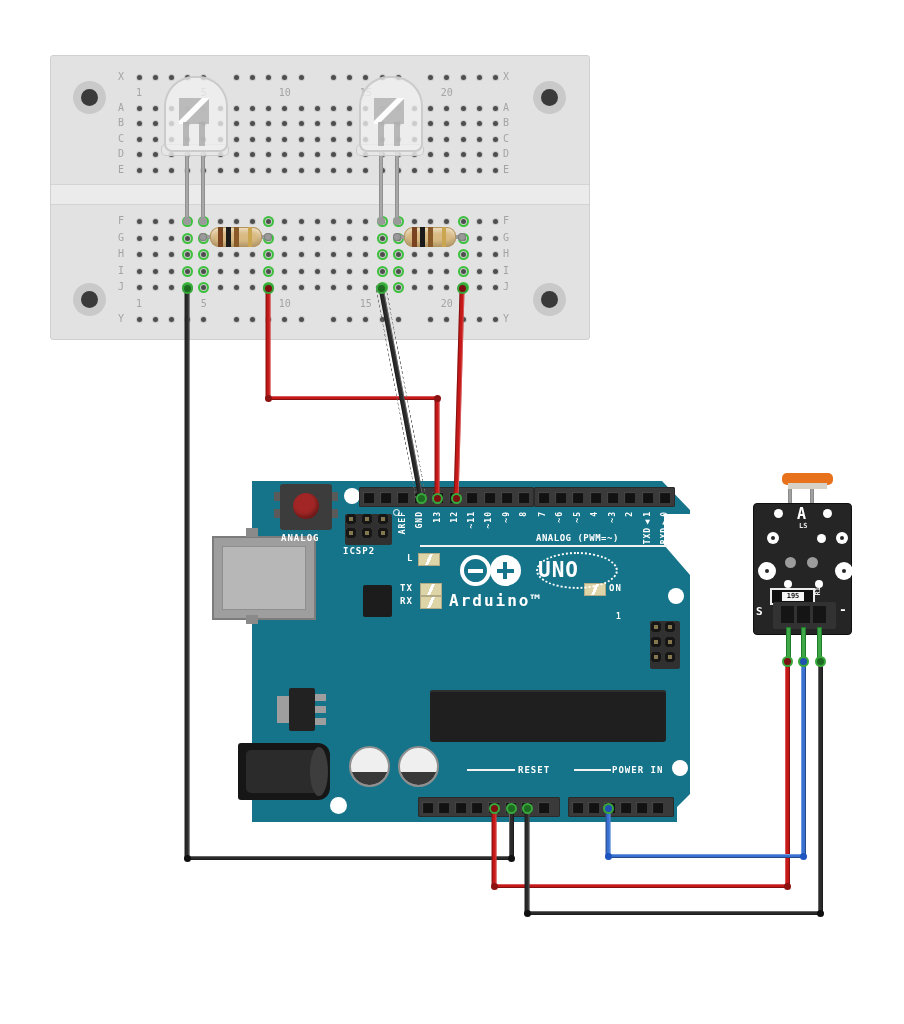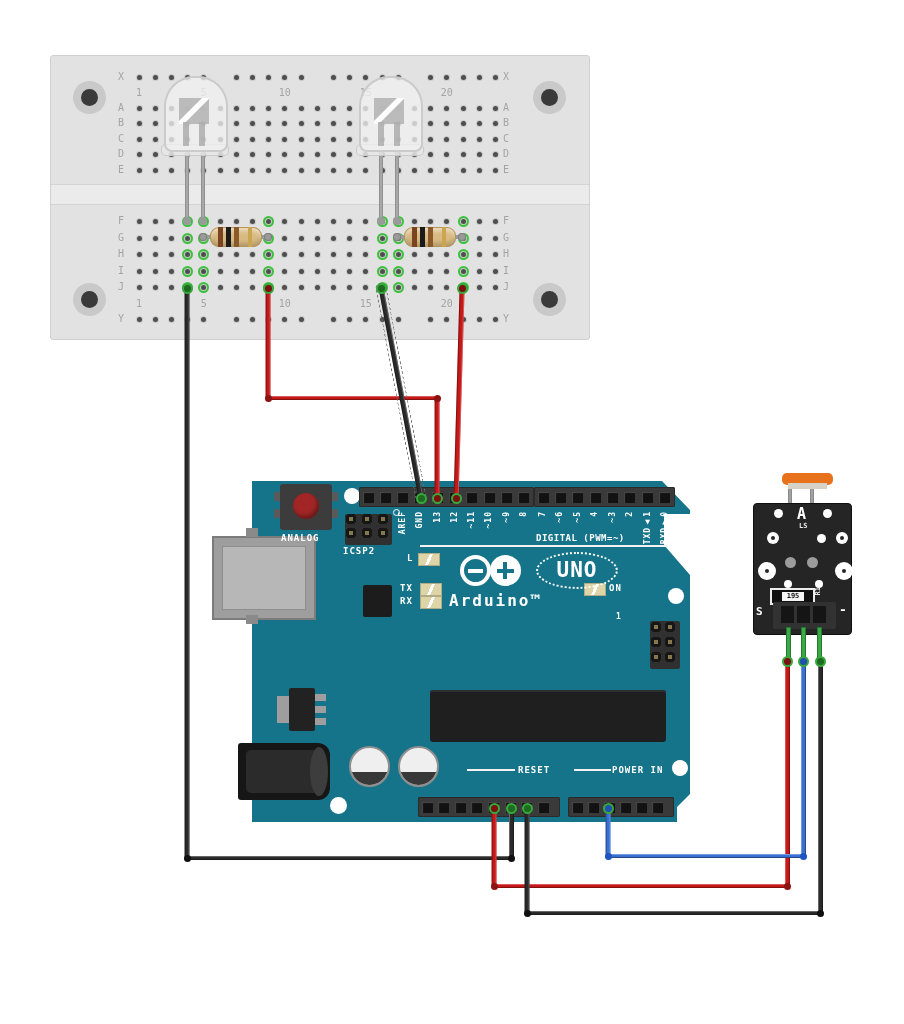--- a/index.html
+++ b/index.html
@@ -42,21 +42,21 @@
   .whole{position:absolute;border-radius:50%;background:#ffffff;}
   #wh1{left:344px;top:488px;width:16px;height:16px;} #wh2{left:668px;top:588px;width:16px;height:16px;}
   #wh3{left:672px;top:760px;width:16px;height:16px;} #wh4{left:330px;top:797px;width:17px;height:17px;}
   .smled{position:absolute;width:20px;height:11px;background:#ddd5a8;border:1px solid #b3ab85;background-image:linear-gradient(115deg,transparent 44%,#fff 44%,#fff 56%,transparent 56%);}
   #led-l{left:418px;top:553px;} #led-tx{left:420px;top:583px;} #led-rx{left:420px;top:596px;} #led-on{left:584px;top:583px;}
   #logo-c1{position:absolute;left:460px;top:555px;width:31px;height:31px;border:4px solid #fff;border-radius:50%;box-sizing:border-box;}
   #logo-minus{position:absolute;left:468px;top:569px;width:15px;height:4px;background:#fff;}
   #logo-c2{position:absolute;left:490px;top:555px;width:31px;height:31px;background:#fff;border-radius:50%;}
   #logo-plus-h{position:absolute;left:497px;top:569px;width:17px;height:4px;background:#16748A;}
   #logo-plus-v{position:absolute;left:503px;top:562px;width:4px;height:17px;background:#16748A;}
-  #uno-oval{position:absolute;left:536px;top:552px;width:82px;height:37px;border:2px dotted #fff;border-radius:50%;box-sizing:border-box;text-align:center;line-height:33px;color:#fff;font-size:21px;font-weight:bold;letter-spacing:1px;}
+  #uno-oval{position:absolute;left:536px;top:552px;width:82px;height:37px;border:2px dotted #fff;border-radius:50%;box-sizing:border-box;line-height:33px;color:#fff;font-size:21px;font-weight:bold;letter-spacing:1px;}
   .wline{position:absolute;height:2px;background:#f2f2f2;}
   #line-digital{left:420px;top:545px;width:247px;}
   #line-power{left:467px;top:769px;width:48px;}
   #line-analog{left:574px;top:769px;width:37px;}
   #aref-dot{position:absolute;left:393px;top:509px;width:5px;height:5px;border:1px solid #fff;border-radius:50%;}
   .icspblk{position:absolute;background:#303030;border-radius:2px;}
   #icsp2-block{left:345px;top:514px;width:47px;height:31px;} #icsp-block{left:650px;top:621px;width:30px;height:48px;}
   .t{position:absolute;color:#fff;font-weight:bold;font-size:9px;letter-spacing:1px;white-space:nowrap;}
   #t-reset{left:281px;top:533px;} #t-icsp2{left:343px;top:546px;}
   #t-digital{left:536px;top:533px;letter-spacing:0.5px;}
@@ -494,21 +494,21 @@
     <div id="logo-c2"></div>
     <div id="logo-plus-h"></div>
     <div id="logo-plus-v"></div>
     <div id="uno-oval">UNO</div>
     <div class="wline" id="line-digital"></div>
     <div class="wline" id="line-power"></div>
     <div class="wline" id="line-analog"></div>
     <div id="aref-dot"></div>
     <div class="t" id="t-reset">ANALOG</div>
     <div class="t" id="t-icsp2">ICSP2</div>
-    <div class="t" id="t-digital">DIGITAL (PWM=~)</div>
+    <div class="t" id="t-digital">ANALOG (PWM=~)</div>
     <div class="t" id="t-l">L</div>
     <div class="t" id="t-tx">TX</div>
     <div class="t" id="t-rx">RX</div>
     <div class="t" id="t-on">ON</div>
     <div class="t" id="t-brand">Arduino™</div>
     <div class="t" id="t-power">RESET</div>
     <div class="t" id="t-analog">POWER IN</div>
     <div class="t" id="t-icsp1">1</div>
   <div style="position: absolute; left: 359px; top: 487px; width: 175px; height: 20px; background: rgb(58, 58, 58); border-radius: 2px; box-shadow: rgb(42, 42, 42) 0px 0px 0px 1px inset;"></div>
       <div style="position: absolute; left: 362.5px; top: 492px; width: 11px; height: 11px; background: rgb(18, 18, 18); box-shadow: rgb(74, 74, 74) 1px 1px 1px inset;"></div>

